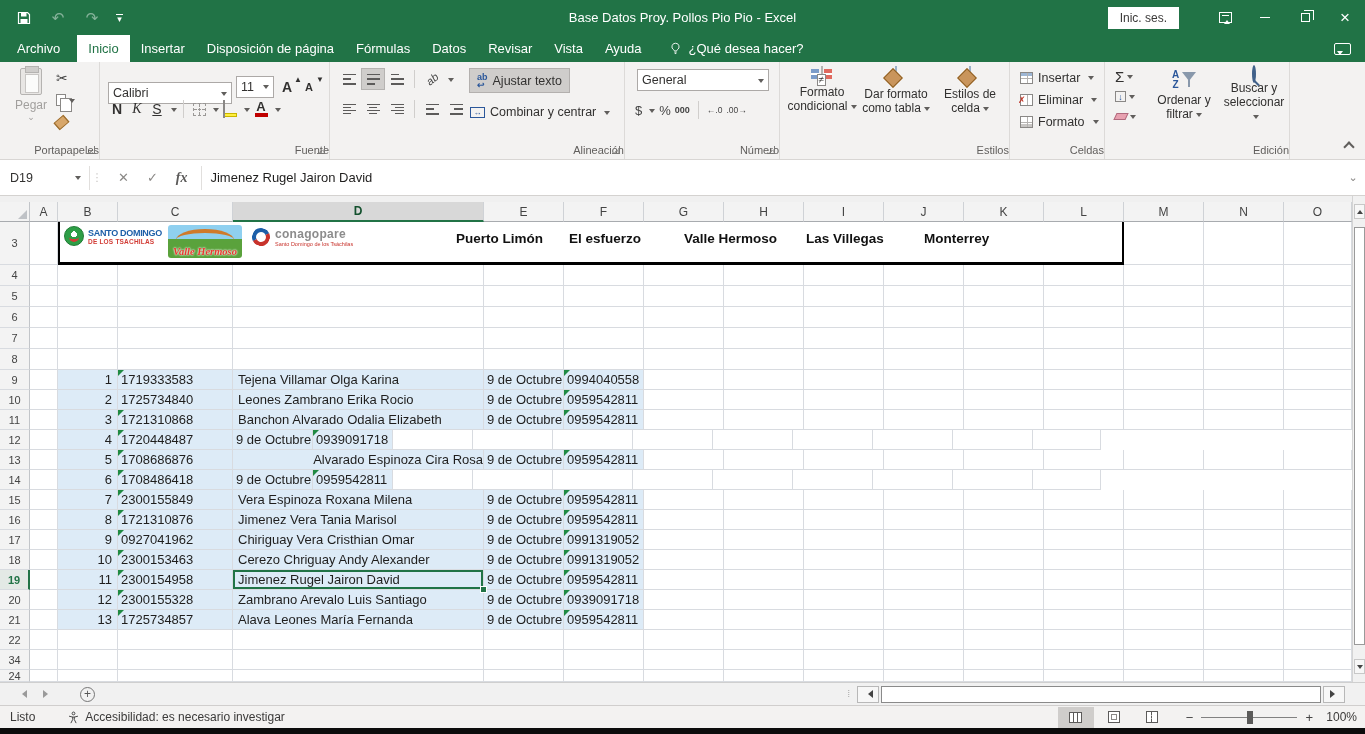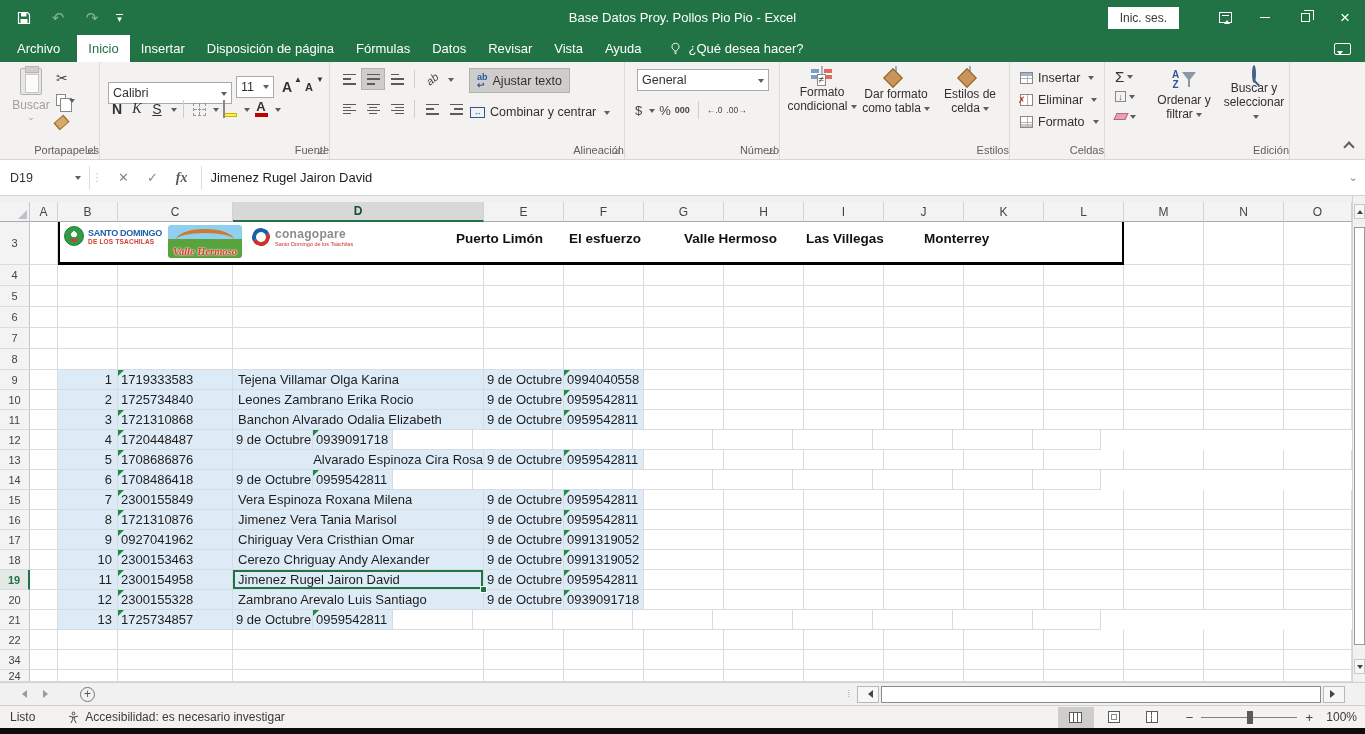--- a/index.html
+++ b/index.html
@@ -281,21 +281,21 @@
     <span>¿Qué desea hacer?</span>
   </div>
   <span class="comment-icon"></span>
 </div>
 
 <div class="ribbon">
 
   <div class="rgroup" style="left:0;width:100px;">
     <div class="paste-big">
       <div class="clipboard-ic"></div>
-      <div style="margin-top:3px;">Buscar</div>
+      <div style="margin-top:3px;">Pegar</div>
       <div style="font-size:9px;color:#a19f9d;">⌄</div>
     </div>
     <div class="clip-col">
       <span class="sbtn" style="font-size:14px;color:#444;">✂</span>
       <span class="sbtn">
           <span class="copy-ic"></span>
           <span class="car"></span>
         </span>
       <span class="sbtn">
           <span class="brush-ic"></span>
@@ -888,20 +888,21 @@
         <div class="gridcell" style="width: 80px;"></div>
         <div class="gridcell" style="width: 80px;"></div>
         <div class="gridcell" style="width: 80px;"></div>
         <div class="gridcell" style="width: 68px;"></div>
       </div>
       <div class="grow" style="height: 20px;">
         <div class="rowhdr">21</div>
         <div class="gridcell" style="width: 28px;"></div>
         <div class="gridcell blue num" style="width: 60px;">13</div>
         <div class="gridcell blue pl" style="width: 115px;">1725734857<div class="tri"></div></div>
+        <div class="gridcell blue name" style="width: 251px;">Alava Leones María Fernanda</div>
         <div class="gridcell blue pl" style="width: 80px;">9 de Octubre</div>
         <div class="gridcell blue pl" style="width: 80px;">0959542811<div class="tri"></div></div>
         <div class="gridcell" style="width: 80px;"></div>
         <div class="gridcell" style="width: 80px;"></div>
         <div class="gridcell" style="width: 80px;"></div>
         <div class="gridcell" style="width: 80px;"></div>
         <div class="gridcell" style="width: 80px;"></div>
         <div class="gridcell" style="width: 80px;"></div>
         <div class="gridcell" style="width: 80px;"></div>
         <div class="gridcell" style="width: 80px;"></div>

